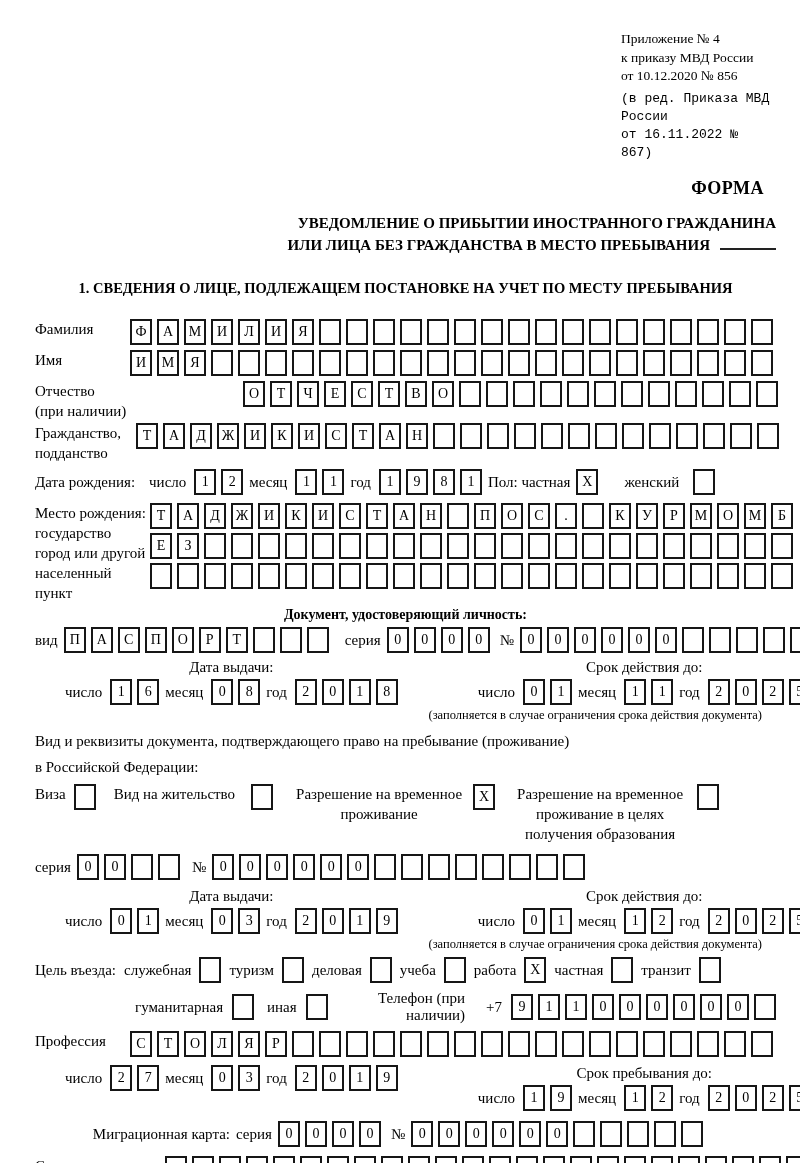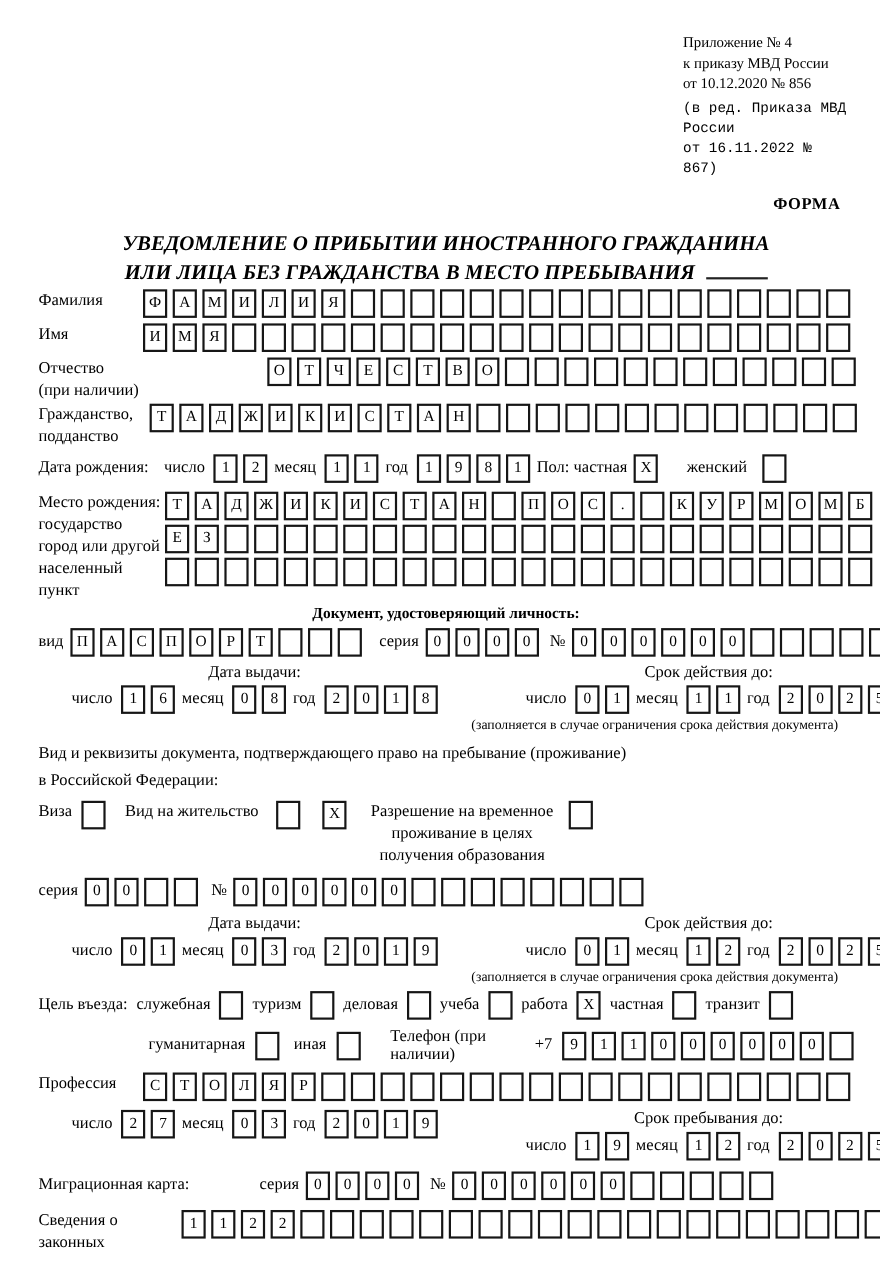--- a/index.html
+++ b/index.html
@@ -4,38 +4,38 @@
 <style>
   html,body{margin:0;padding:0;background:#fff;}
   .page{
     width:800px;height:1163px;box-sizing:border-box;
     padding:30px 24px 0 35px;position:relative;overflow:hidden;
     font-family:"Liberation Serif","DejaVu Serif",serif;color:#000;font-size:15px;
     background:#fff;
   }
   .refblock{margin-left:586px;font-size:13.5px;line-height:1.38;}
   .refblock2{margin-left:586px;font-size:13px;line-height:1.38;margin-top:4px;font-family:Liberation Mono, monospace;}
-  .forma{text-align:right;padding-right:12px;font-weight:bold;font-size:15px;margin-top:16px;letter-spacing:.5px;}
-  .title{text-align:center;font-weight:bold;font-size:19px;line-height:1.42;margin-top:14px;font-style:italic;}
+  .forma{text-align:right;padding-right:12px;font-weight:bold;font-size:18px;margin-top:16px;letter-spacing:.5px;}
+  .title{text-align:right;font-weight:bold;font-size:15px;line-height:1.42;margin-top:14px;}
   .underline-slot{display:inline-block;width:56px;border-bottom:2.5px solid #222;height:14px;margin-left:10px;}
   .section-title{text-align:center;font-weight:bold;font-size:14.5px;margin-top:24px;margin-bottom:22px;}
   .row{display:flex;align-items:flex-start;}
   .cells{display:flex;gap:5px;flex:none;}
   .cell{
     box-sizing:border-box;flex:none;width:22px;height:26px;
     border:2px solid #161616;display:flex;align-items:center;justify-content:center;
     font-size:14px;background:#fff;
   }
   .lbl{flex:none;line-height:20px;}
   .lbl2{line-height:20px;}
   .mb{margin-bottom:5px;}
   .vgap{display:flex;flex-direction:column;gap:4px;}
   .dategrp{display:flex;flex-direction:column;}
   .dategrp .dtitle{text-align:center;margin-bottom:3px;}
-  .daterow{display:flex;align-items:center;gap:6px;}
+  .daterow{display:flex;align-items:center;gap:6px;text-align:right;}
   .daterow .dl{margin-right:2px;}
   .note-right{font-size:12.5px;text-align:right;padding-right:14px;margin-top:3px;}
   .opt{display:flex;align-items:flex-start;gap:8px;}
   .opt .olabel{line-height:20px;}
   .center-lbl{text-align:center;}
 </style>
 </head>
 <body>
 
 <div class="page">
@@ -49,20 +49,21 @@
     <div>(в ред. Приказа МВД России</div>
     <div>от 16.11.2022 № 867)</div>
   </div>
   <div class="forma">ФОРМА</div>
 
   <div class="title">
     <div>УВЕДОМЛЕНИЕ О ПРИБЫТИИ ИНОСТРАННОГО ГРАЖДАНИНА</div>
     <div><span>ИЛИ ЛИЦА БЕЗ ГРАЖДАНСТВА В МЕСТО ПРЕБЫВАНИЯ</span><span class="underline-slot"></span></div>
   </div>
 
+  <div class="section-title">1. СВЕДЕНИЯ О ЛИЦЕ, ПОДЛЕЖАЩЕМ ПОСТАНОВКЕ НА УЧЕТ ПО МЕСТУ ПРЕБЫВАНИЯ</div>
 
   <div class="row mb">
     <div class="lbl" style="width:95px">Фамилия</div>
     <div class="cells">
         <span class="cell">Ф</span>
         <span class="cell">А</span>
         <span class="cell">М</span>
         <span class="cell">И</span>
         <span class="cell">Л</span>
         <span class="cell">И</span>
@@ -395,20 +396,21 @@
           <span class="cell"></span>
         </span>
     </div>
     <div class="opt" style="margin-right:20px">
       <span class="olabel" style="margin-right:8px">Вид на жительство</span>
       <span class="cells">
           <span class="cell"></span>
         </span>
     </div>
     <div class="opt" style="margin-right:16px">
+      <span class="olabel center-lbl" style="width:172px">Разрешение на временное проживание</span>
       <span class="cells">
           <span class="cell">X</span>
         </span>
     </div>
     <div class="opt">
       <span class="olabel center-lbl" style="width:178px">Разрешение на временное проживание в целях получения образования</span>
       <span class="cells">
           <span class="cell"></span>
         </span>
     </div>

